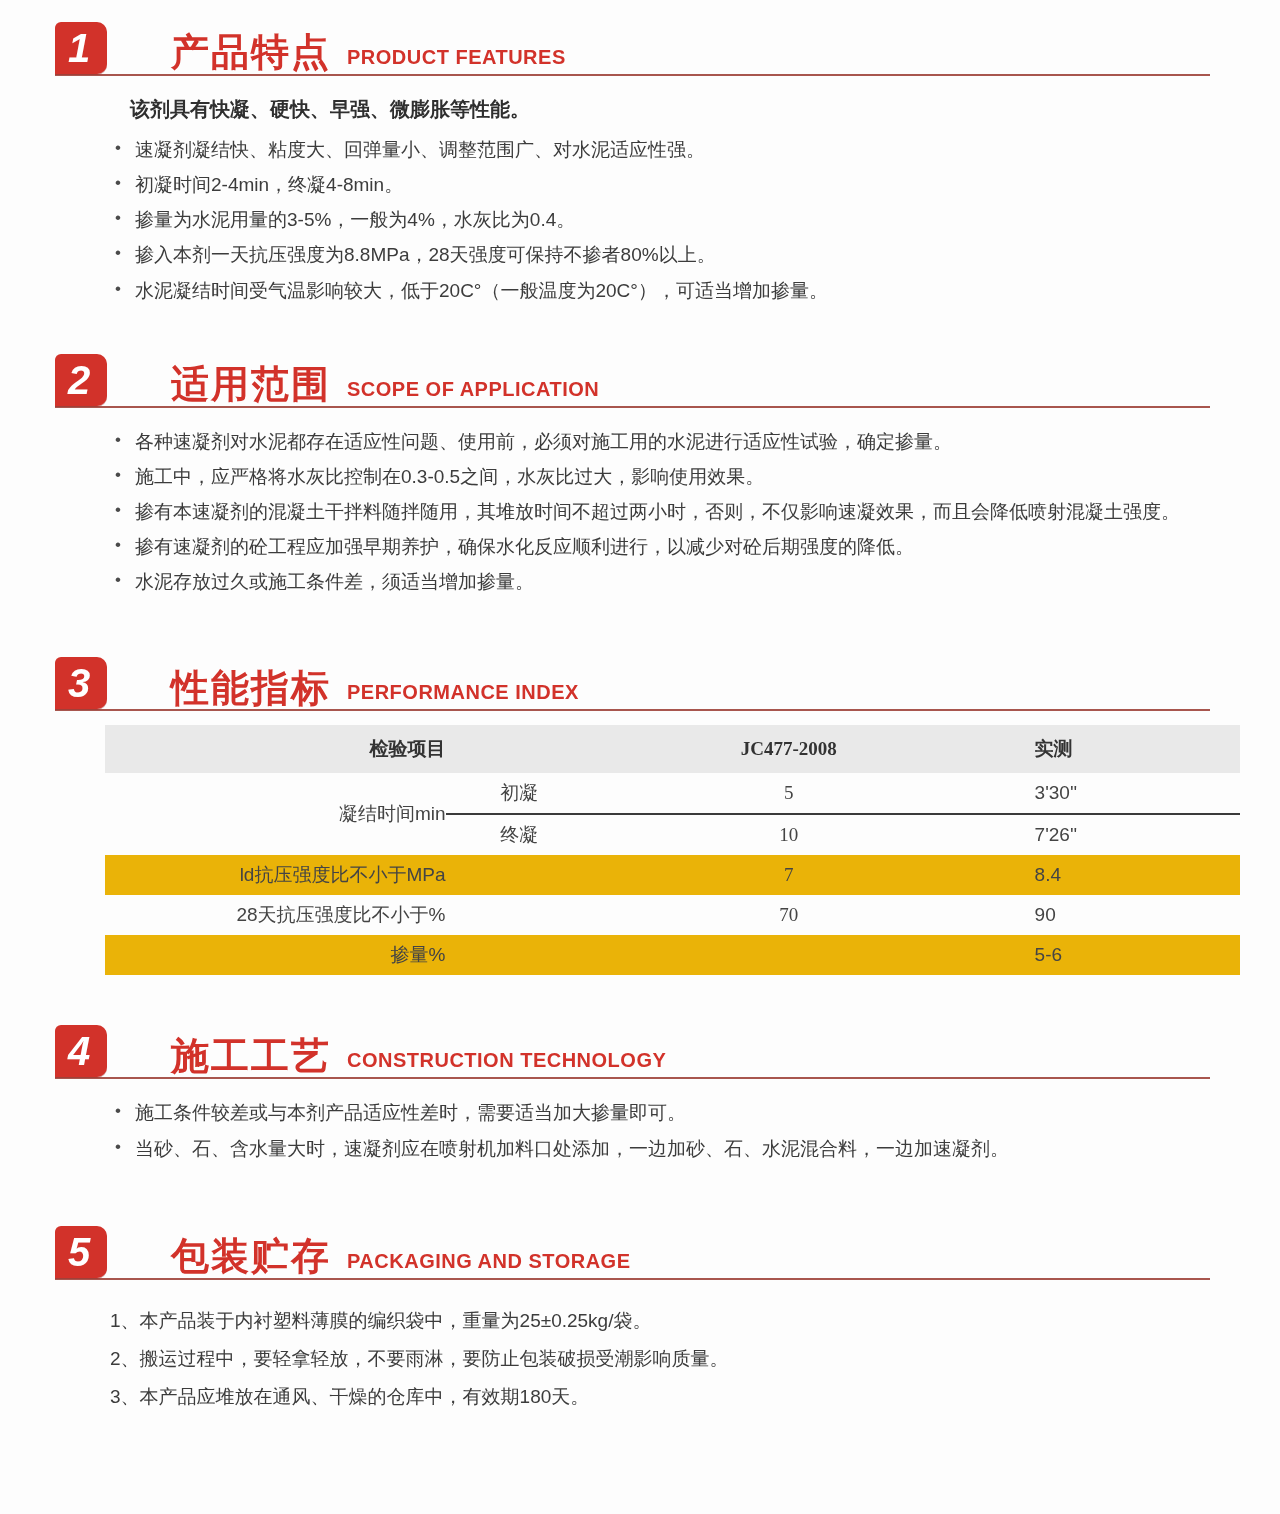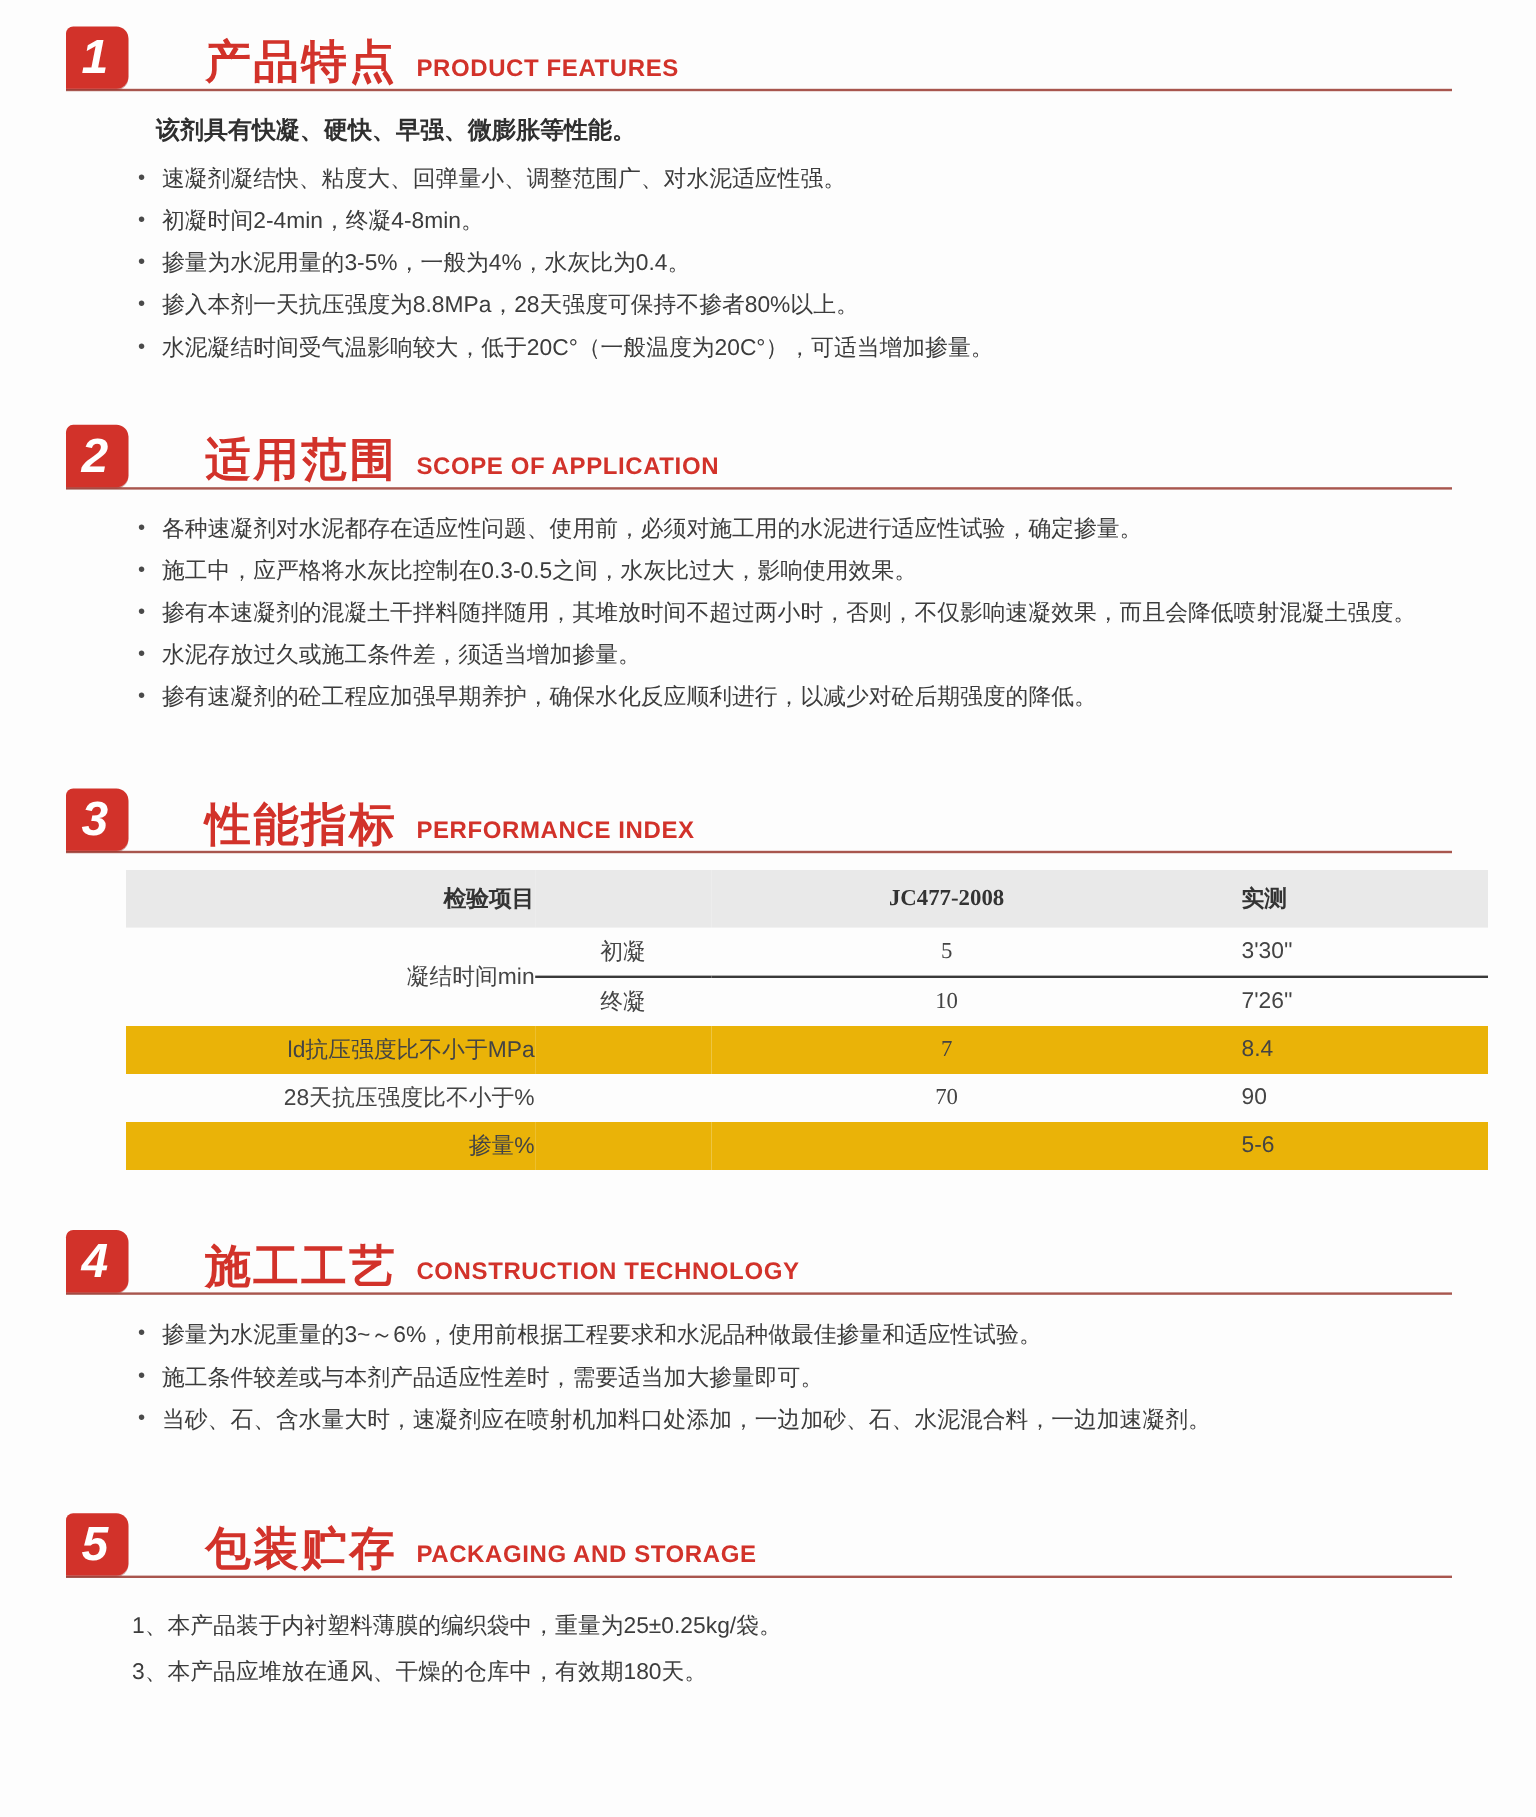--- a/index.html
+++ b/index.html
@@ -165,22 +165,22 @@
         <span>2</span>
       </div>
       <div class="sec-title-zh">适用范围</div>
       <div class="sec-title-en">SCOPE OF APPLICATION</div>
     </div>
     <div class="sec-body">
       <ul class="bullets">
         <li>各种速凝剂对水泥都存在适应性问题、使用前，必须对施工用的水泥进行适应性试验，确定掺量。</li>
         <li>施工中，应严格将水灰比控制在0.3-0.5之间，水灰比过大，影响使用效果。</li>
         <li>掺有本速凝剂的混凝土干拌料随拌随用，其堆放时间不超过两小时，否则，不仅影响速凝效果，而且会降低喷射混凝土强度。</li>
+        <li>掺有速凝剂的砼工程应加强早期养护，确保水化反应顺利进行，以减少对砼后期强度的降低。</li>
         <li>水泥存放过久或施工条件差，须适当增加掺量。</li>
-        <li>掺有速凝剂的砼工程应加强早期养护，确保水化反应顺利进行，以减少对砼后期强度的降低。</li>
       </ul>
     </div>
   </div>
 
   <div class="section sec3">
     <div class="sec-header">
       <div class="badge">
         <span>3</span>
       </div>
       <div class="sec-title-zh">性能指标</div>
@@ -236,36 +236,36 @@
   <div class="section sec4">
     <div class="sec-header">
       <div class="badge">
         <span>4</span>
       </div>
       <div class="sec-title-zh">施工工艺</div>
       <div class="sec-title-en">CONSTRUCTION TECHNOLOGY</div>
     </div>
     <div class="sec-body">
       <ul class="bullets">
-        <li>掺量为水泥重量的3~～6%，使用前根据工程要求和水泥品种做最佳掺量和适应性试验。</li>
         <li>施工条件较差或与本剂产品适应性差时，需要适当加大掺量即可。</li>
         <li>当砂、石、含水量大时，速凝剂应在喷射机加料口处添加，一边加砂、石、水泥混合料，一边加速凝剂。</li>
       </ul>
     </div>
   </div>
 
   <div class="section sec5">
     <div class="sec-header">
       <div class="badge">
         <span>5</span>
       </div>
       <div class="sec-title-zh">包装贮存</div>
       <div class="sec-title-en">PACKAGING AND STORAGE</div>
     </div>
     <div class="sec-body">
       <ol class="numbered">
         <li>1、本产品装于内衬塑料薄膜的编织袋中，重量为25±0.25kg/袋。</li>
+        <li>2、搬运过程中，要轻拿轻放，不要雨淋，要防止包装破损受潮影响质量。</li>
         <li>3、本产品应堆放在通风、干燥的仓库中，有效期180天。</li>
       </ol>
     </div>
   </div>
 
 </div>
 
 </body></html>

